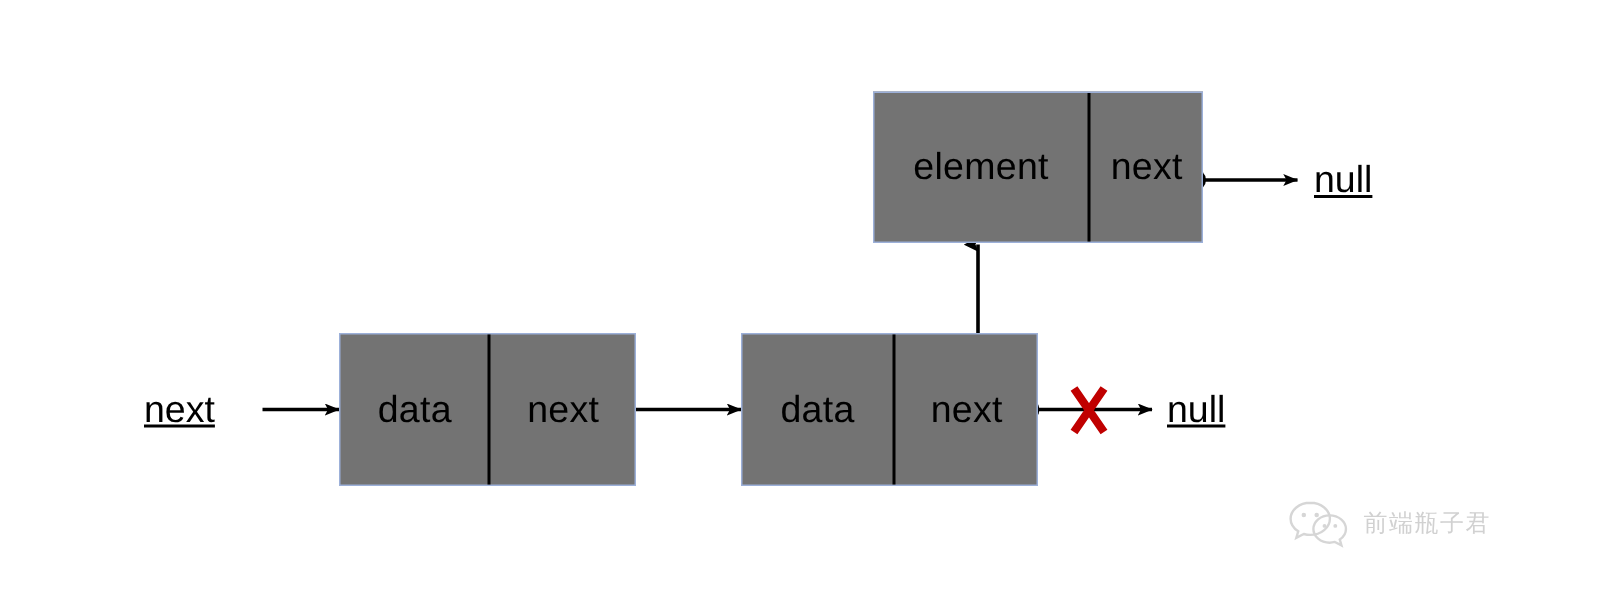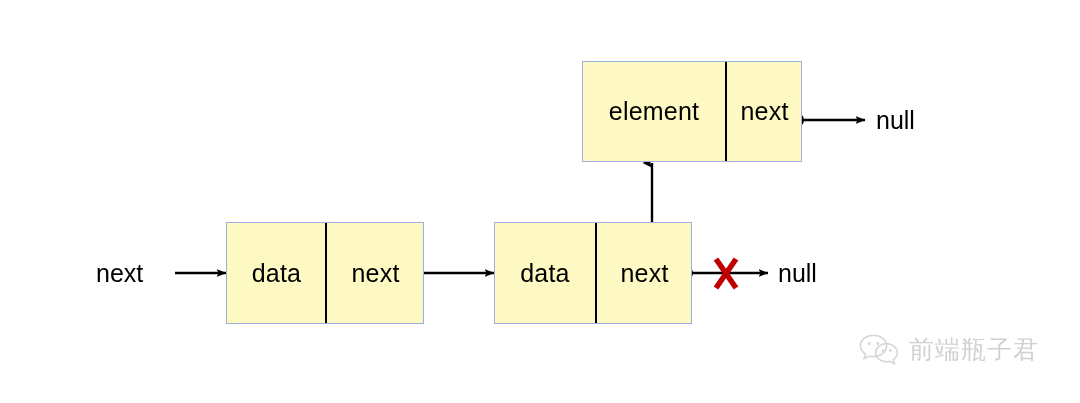--- a/index.html
+++ b/index.html
@@ -19,21 +19,21 @@
   }
   #diagram-svg {
     position: absolute;
     left: 0;
     top: 0;
     width: 1080px;
     height: 403px;
   }
   .node-box {
     position: absolute;
-    background: #fef9c3;
+    background: #737373;
     border: 1px solid #9cb0d9;
     box-sizing: border-box;
   }
   .node-divider {
     position: absolute;
     top: 0;
     bottom: 0;
     width: 2px;
     background: #000000;
   }
@@ -48,30 +48,31 @@
     color: #000000;
     letter-spacing: 0.2px;
     white-space: nowrap;
   }
   .free-label {
     position: absolute;
     font-size: 25px;
     color: #000000;
     white-space: nowrap;
     line-height: 1;
+    text-decoration: underline;
   }
   .watermark {
     position: absolute;
     display: flex;
     align-items: center;
     gap: 9px;
     opacity: 0.85;
   }
   .watermark-text {
-    font-size: 25px;
+    font-size: 16px;
     color: #c9c9c9;
     white-space: nowrap;
     letter-spacing: 1px;
   }
 </style>
 </head>
 <body>
 
 <div id="canvas">
 

